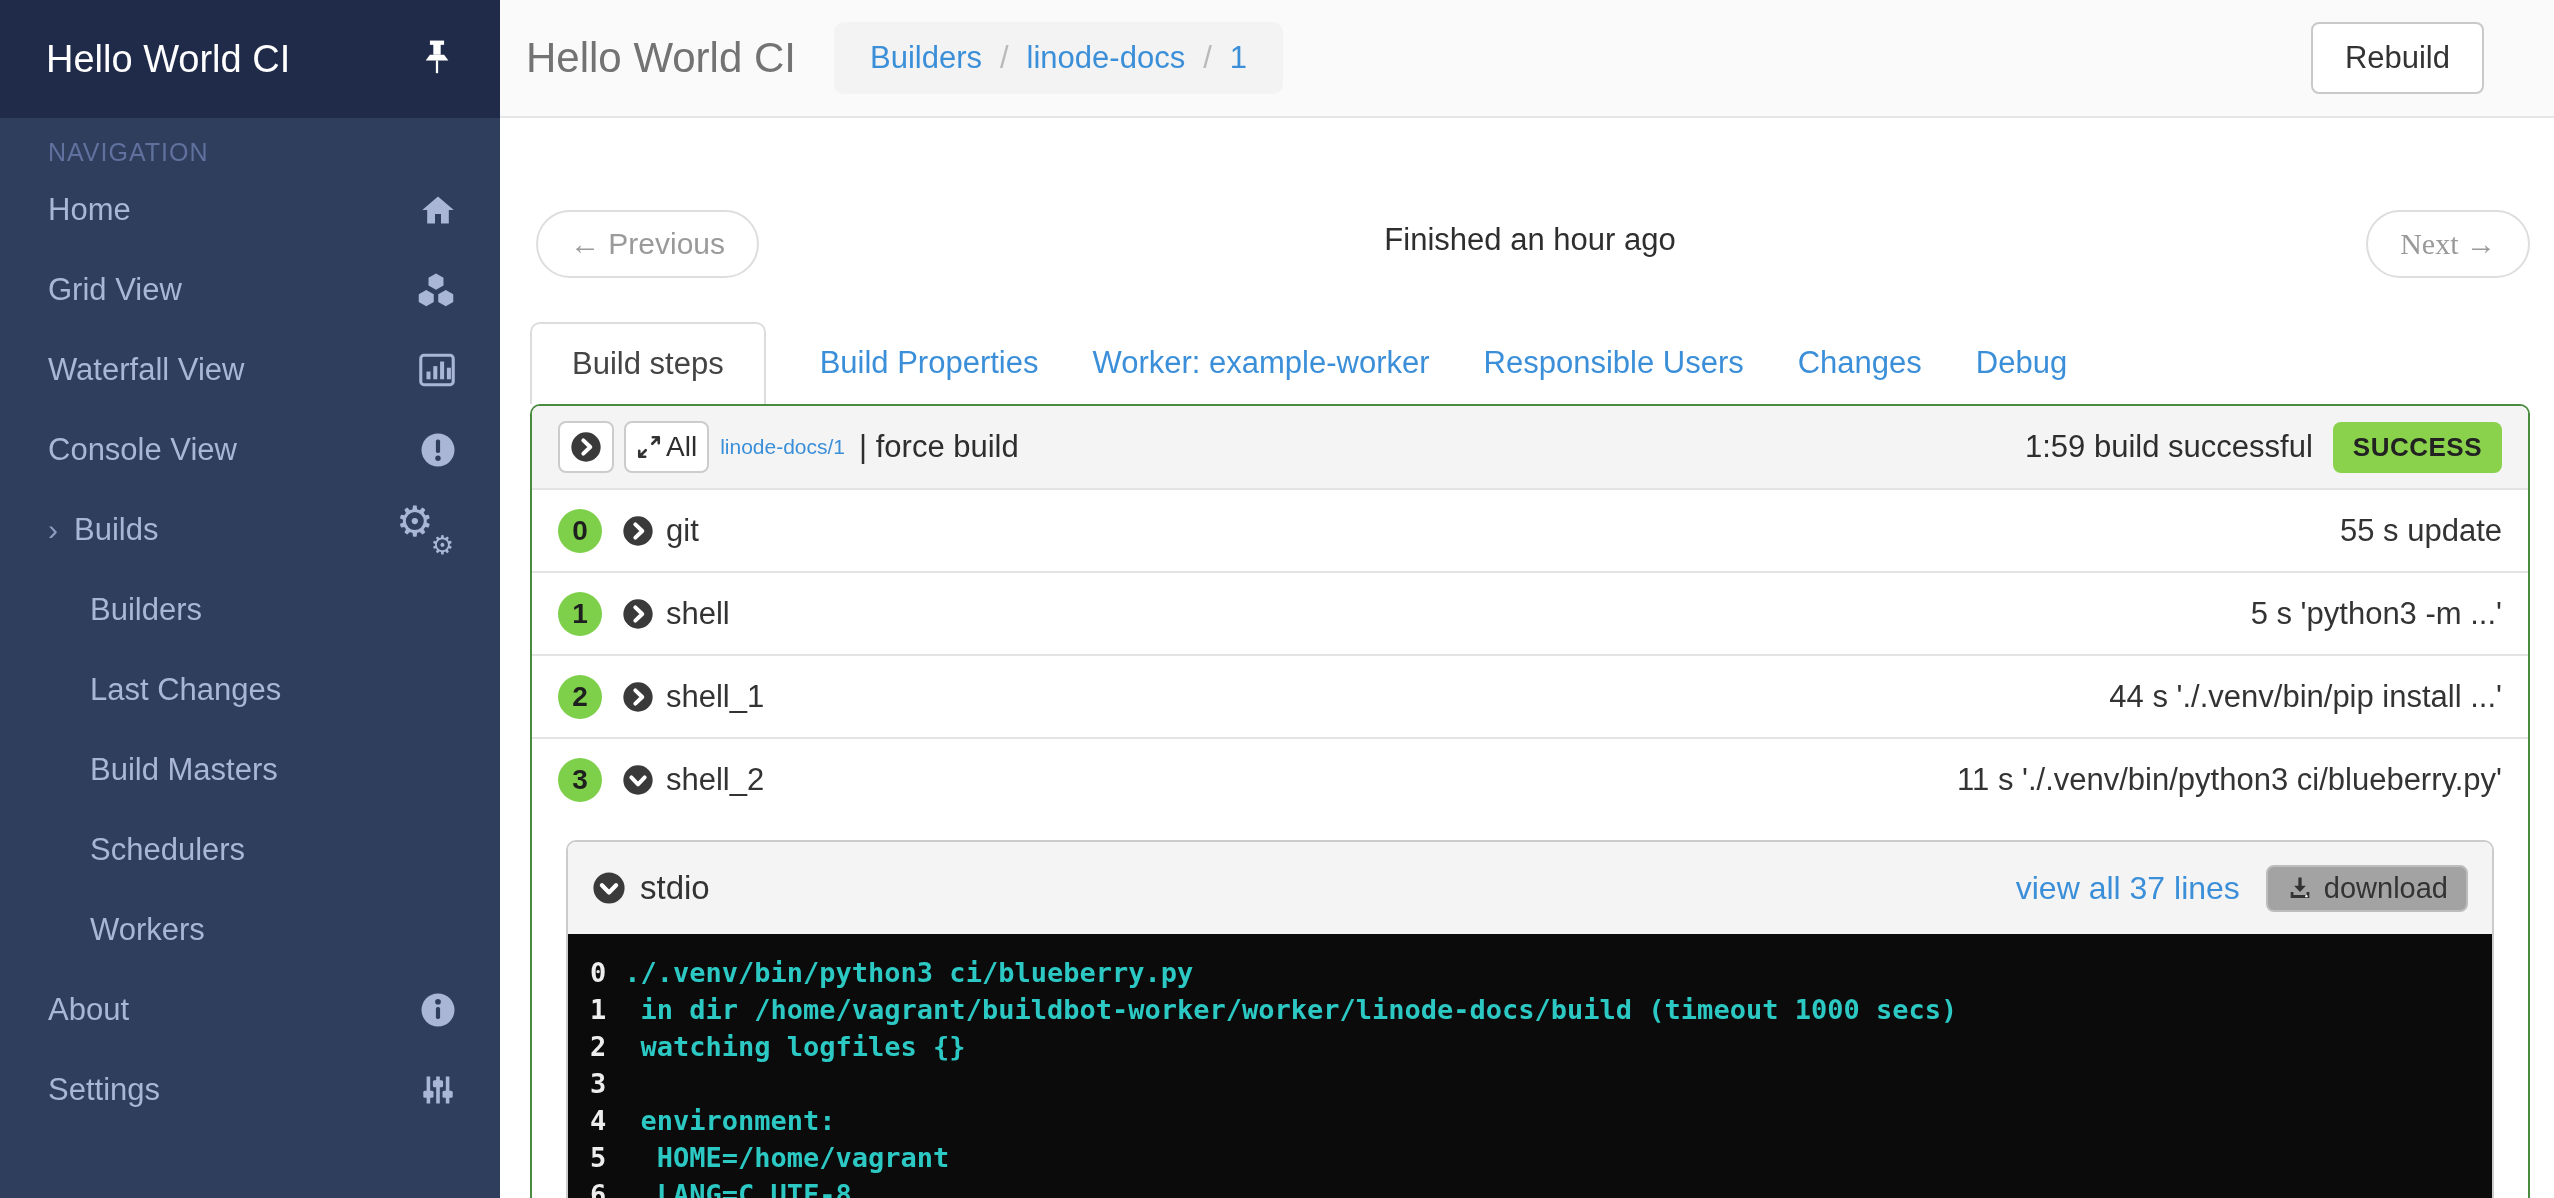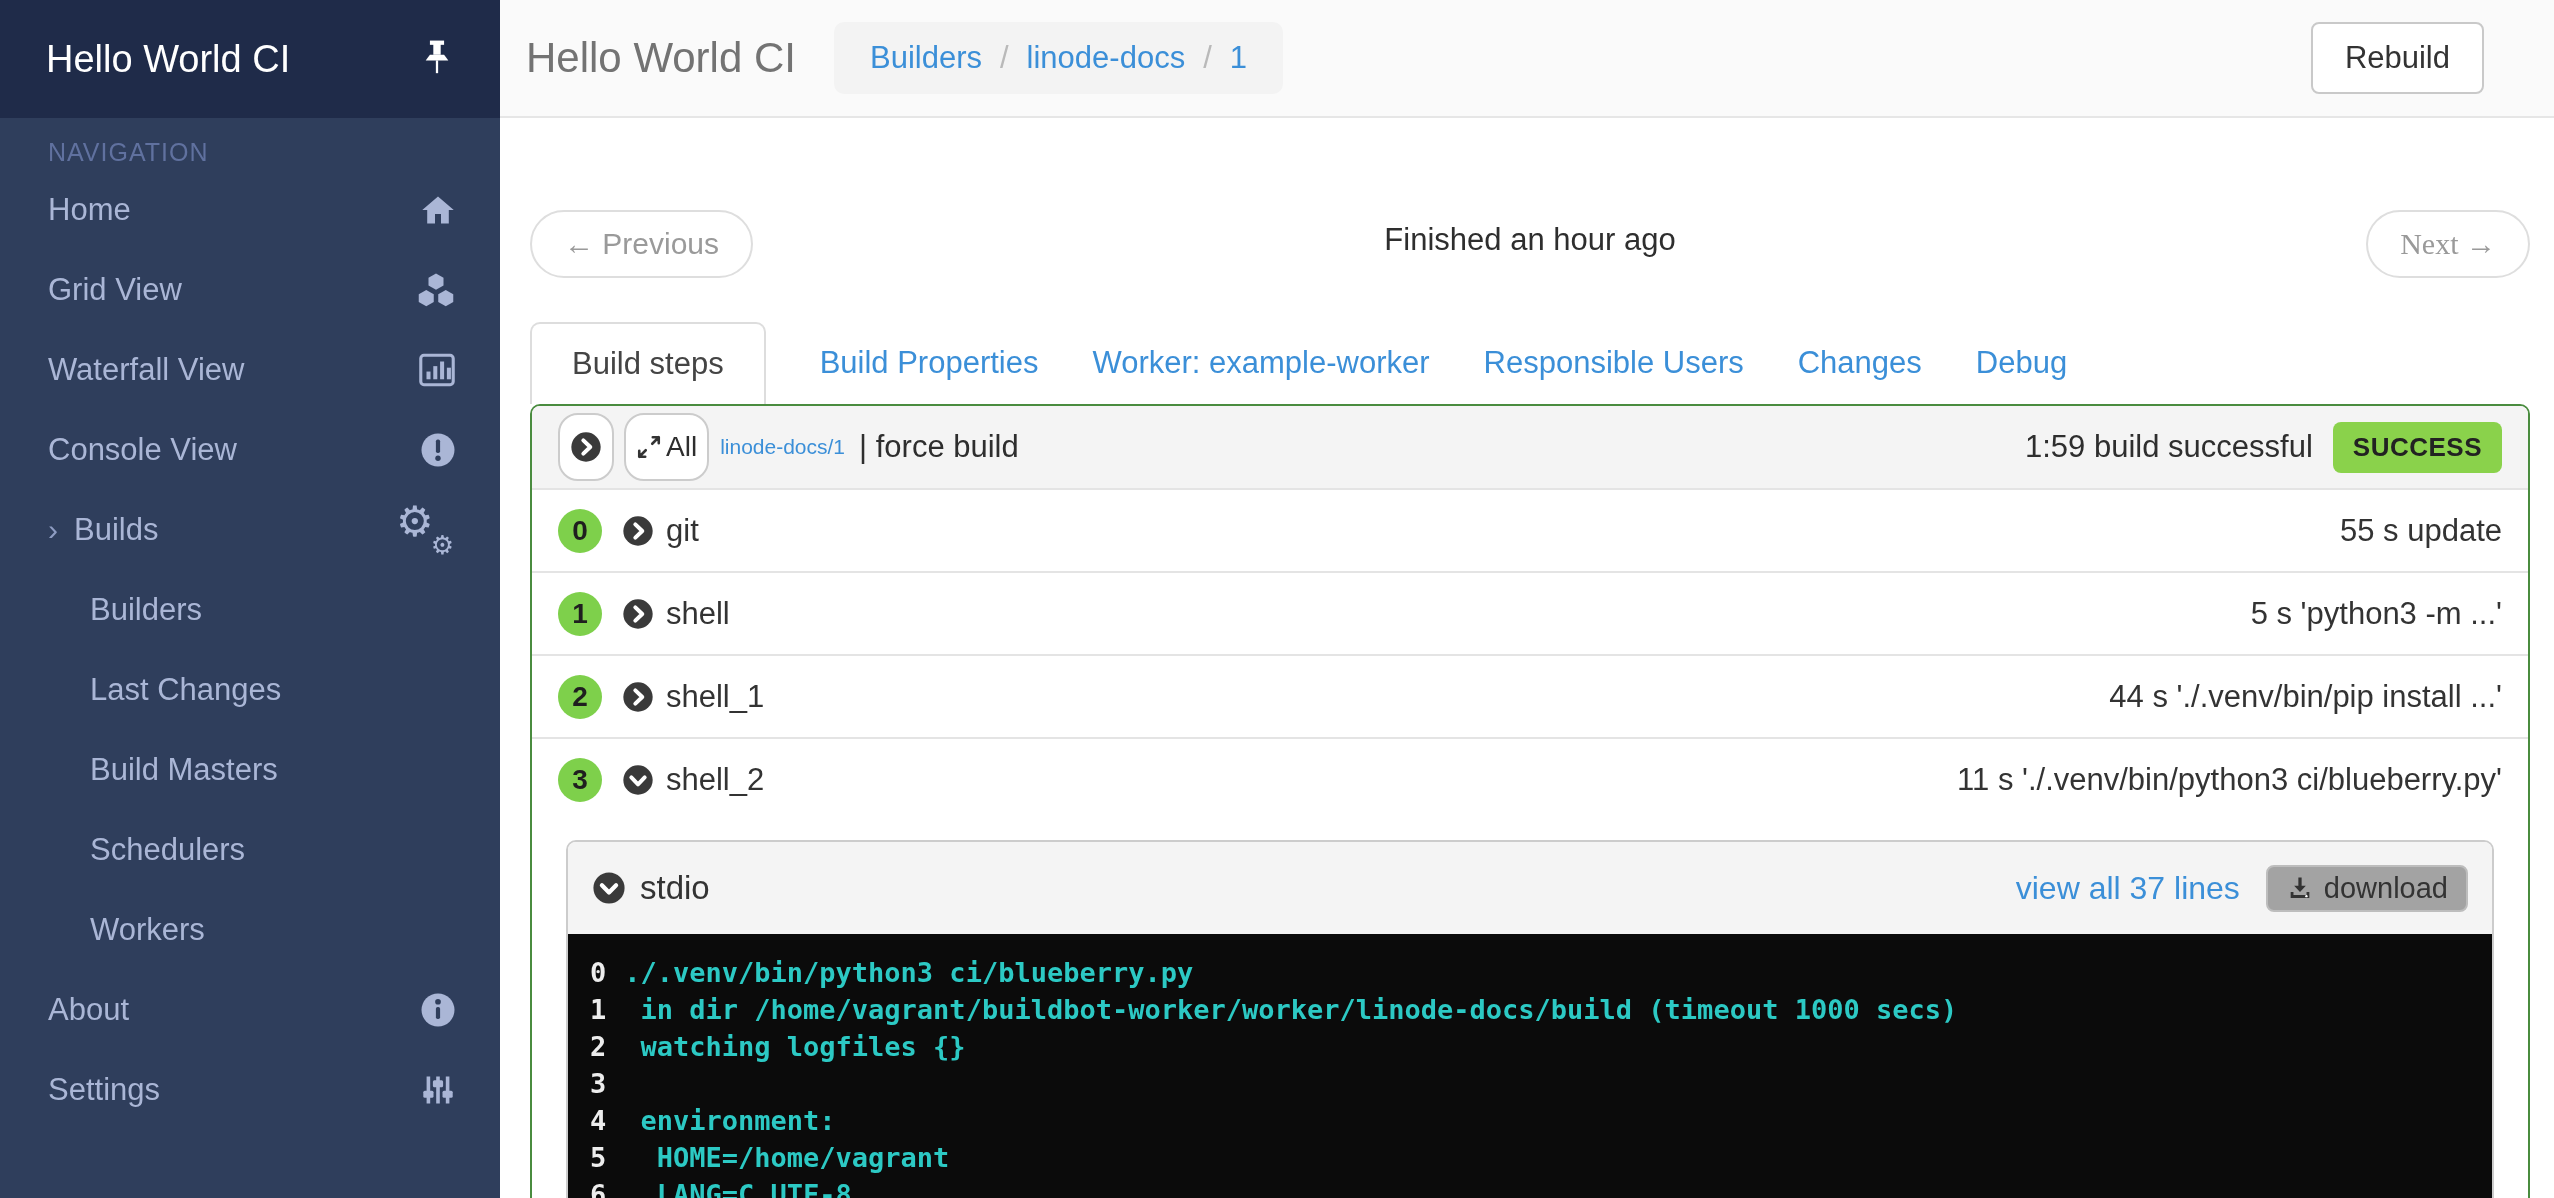--- a/index.html
+++ b/index.html
@@ -29,35 +29,35 @@
   .crumbs { margin-left:38px; background:#f3f3f3; border-radius:10px; padding:18px 36px;
     font-size:31px; display:flex; gap:18px; align-items:center; }
   .crumb-link { color:#3b8fd8; text-decoration:none; cursor:pointer; }
   .crumb-sep { color:#b9b9b9; }
   .rebuild-btn { margin-left:auto; margin-right:44px; background:#fff; border:2px solid #c9c9c9;
     border-radius:8px; font-size:31px; color:#333; padding:16px 32px; cursor:pointer; }
 
   .pager { position:relative; margin:92px 24px 0 30px; height:70px; }
   .btn-pill { border:2px solid #dedede; border-radius:36px; background:#fff; color:#9a9a9a;
     font-size:30px; padding:15px 32px; cursor:pointer; }
-  .prev { position:absolute; left:0; top:0; }
+  .prev { position:absolute; left:6px; top:0; }
   .next { position:absolute; right:0; top:0;font-family:Liberation Serif, serif; }
   .pager-status { position:absolute; left:0; right:0; top:12px; text-align:center;
     font-size:31px; color:#2e2e2e; }
 
   .tabs { margin:42px 24px 0 30px; display:flex; align-items:center; height:82px; }
   .tab-active { height:82px; display:flex; align-items:center; padding:0 40px; background:#fff;
     border:2px solid #ddd; border-bottom:none; border-radius:10px 10px 0 0;
     font-size:31px; color:#444; cursor:pointer; }
   .tab-link { font-size:31px; color:#3b8fd8; margin-left:54px; cursor:pointer; }
 
   .panel { margin:0 24px 0 30px; border:2px solid #4a8c3f; border-radius:10px;
     overflow:hidden; background:#fff; }
   .panel-head { height:82px; background:#f4f4f4; display:flex; align-items:center; padding:0 26px; }
-  .mini-btn { height:68px; min-width:52px; background:#fff; border:2px solid #ccc; border-radius:20px;
+  .mini-btn { height:52px; min-width:52px; background:#fff; border:2px solid #ccc; border-radius:8px;
     display:flex; align-items:center; justify-content:center; padding:0 10px; margin-right:10px;
     font-size:28px; color:#2e2e2e; cursor:pointer; gap:4px; }
   .builder-link { font-size:21px; color:#3b8fd8; margin-left:1px; cursor:pointer; }
   .reason { font-size:31px; color:#2e2e2e; margin-left:14px; }
   .head-right { margin-left:auto; display:flex; align-items:center; }
   .duration { font-size:31px; color:#2e2e2e; }
   .badge-success { margin-left:20px; background:#8ad24b; color:#222; font-weight:bold;
     font-size:26px; padding:10px 20px; border-radius:8px; letter-spacing:.5px; }
 
   .step-row { height:83px; display:flex; align-items:center; padding:0 26px;

